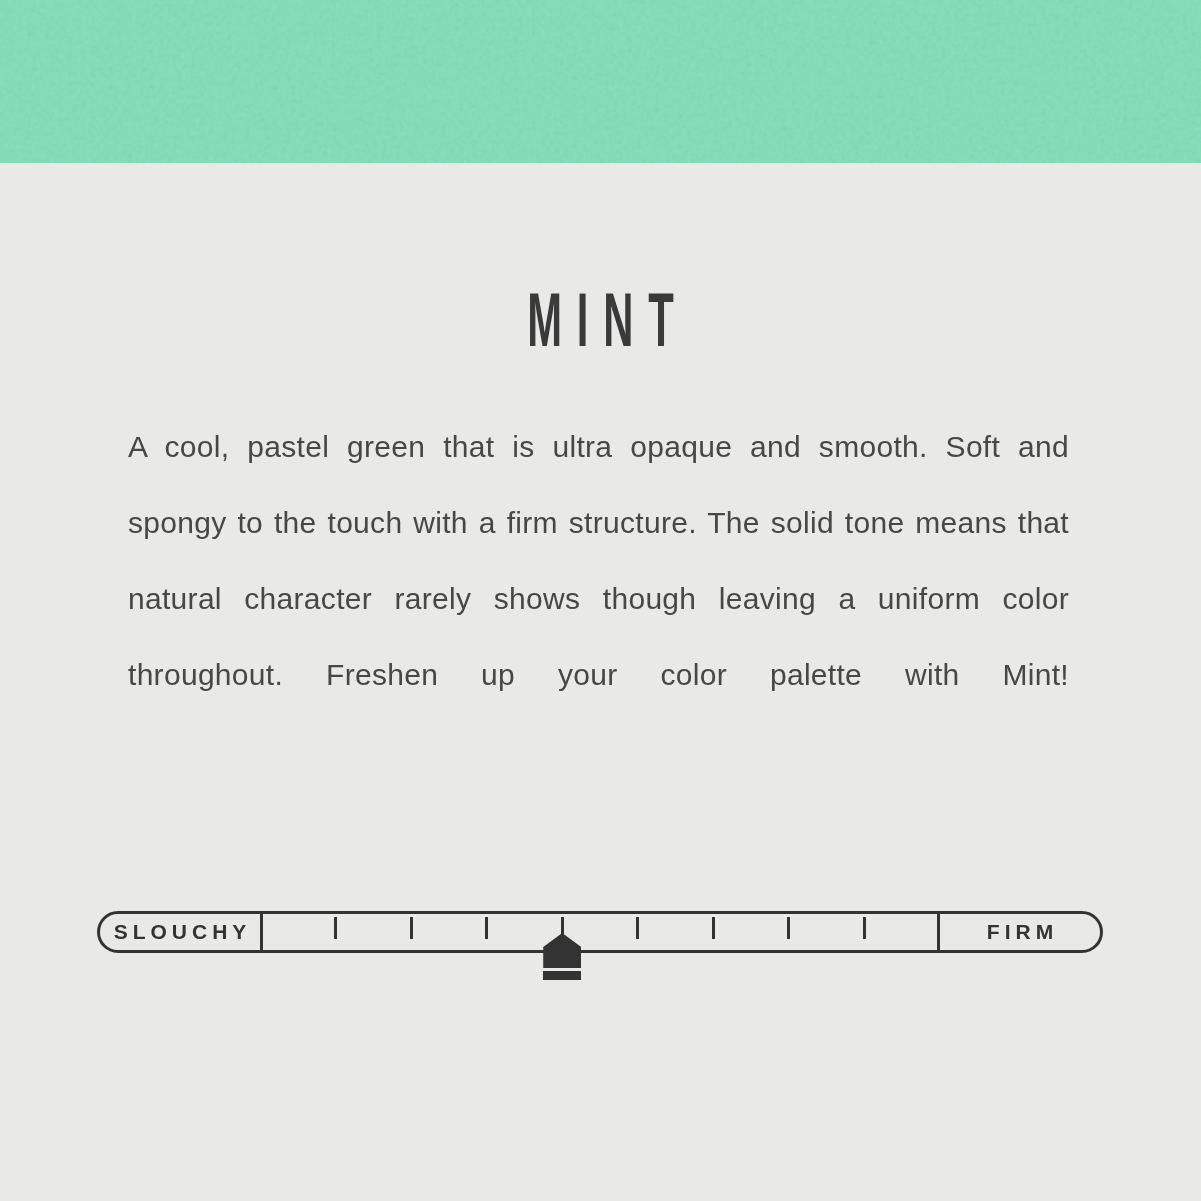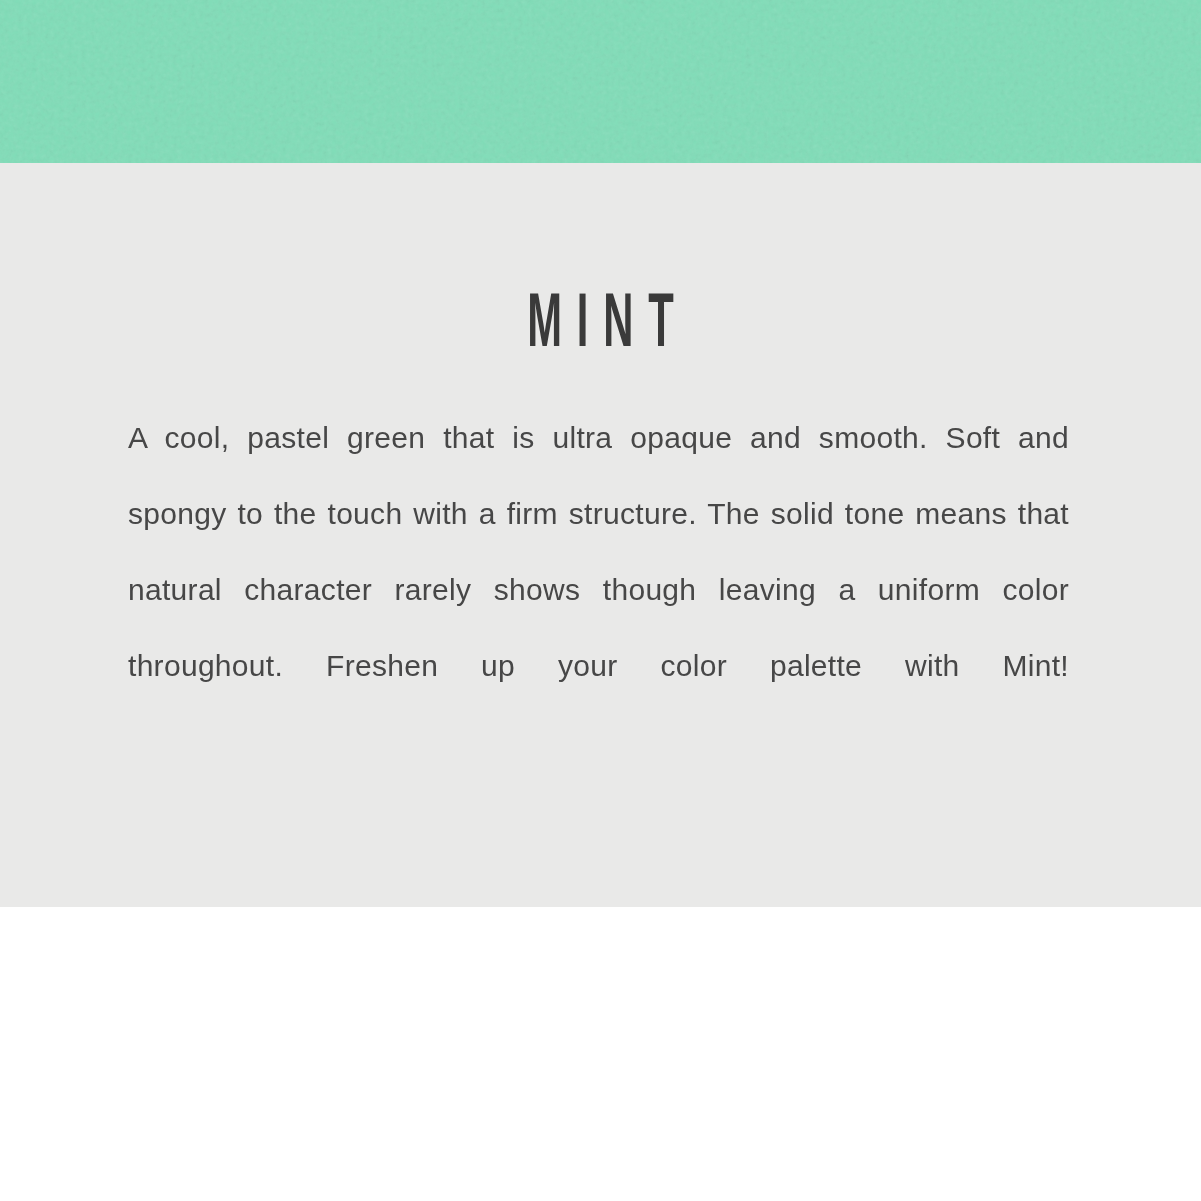--- a/index.html
+++ b/index.html
@@ -2,41 +2,41 @@
 <html><head>
 <meta charset="utf-8">
 <style>
   html,body{margin:0;padding:0;}
   body{
     font-family:"Liberation Sans","DejaVu Sans",sans-serif;
     background:#ffffff;
   }
   .canvas{
     position:relative;
-    width:1201px;height:907px;
+    width:1201px;height:1201px;
     overflow:hidden;
     background:var(--page_bg,#e9e9e8);
   }
   .swatch{
     position:absolute;top:0;left:0;
     width:1201px;height:163px;
   }
   .swatch svg{display:block;width:100%;height:100%;}
   .title{
     position:absolute;top:282px;left:0;
     width:1201px;margin:0;box-sizing:border-box;
     text-align:center;
     font-weight:bold;font-size:76px;line-height:76px;
     letter-spacing:27px;padding-left:27px;
     transform:scaleX(0.55);transform-origin:50% 50%;
     color:var(--title_color,#3a3a3a);
     white-space:nowrap;
   }
   .desc{
-    position:absolute;top:400px;left:128px;
+    position:absolute;top:409px;left:128px;
     width:941px;margin:0;
     font-size:30px;line-height:76px;
     letter-spacing:0.3px;word-spacing:1.5px;
     text-align:justify;text-align-last:justify;
     color:var(--body_text_color,#474747);
   }
   .scale{
     position:absolute;left:97px;
     width:1006px;height:42px;
     box-sizing:border-box;
@@ -94,15 +94,35 @@
       </defs>
       <rect width="100%" height="100%" fill="#80ddb8"></rect>
       <rect width="100%" height="100%" filter="url(#leatherGrain)" opacity="0.13"></rect>
     </svg>
   </div>
 
   <h1 class="title">MINT</h1>
 
   <p class="desc">A cool, pastel green that is ultra opaque and smooth. Soft and spongy to the touch with a firm structure. The solid tone means that natural character rarely shows though leaving a uniform color throughout. Freshen up your color palette with Mint!</p>
 
+  <div class="scale s0">
+    <span class="label left">SLOUCHY</span>
+    <span class="divider left"></span>
+    <div class="track">
+        <div class="tick" style="left: 234.056px;"></div>
+        <div class="tick" style="left: 309.611px;"></div>
+        <div class="tick" style="left: 385.167px;"></div>
+        <div class="tick" style="left: 460.722px;"></div>
+        <div class="tick" style="left: 536.278px;"></div>
+        <div class="tick" style="left: 611.833px;"></div>
+        <div class="tick" style="left: 687.389px;"></div>
+        <div class="tick" style="left: 762.944px;"></div>
+      </div>
+    <span class="divider right"></span>
+    <span class="label right">FIRM</span>
+    <div class="marker" style="left: 443.222px;">
+      <div class="pent"></div>
+      <div class="bar"></div>
+    </div>
+  </div>
 
 
 </div>
 
 </body></html>

